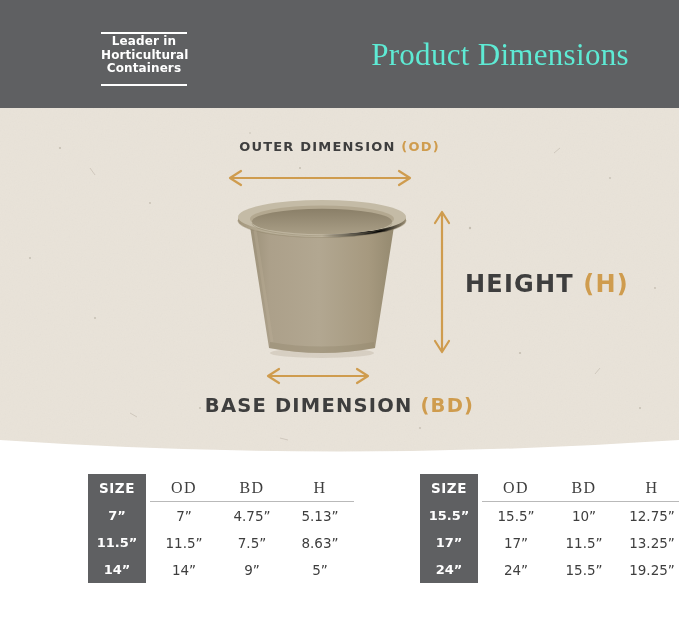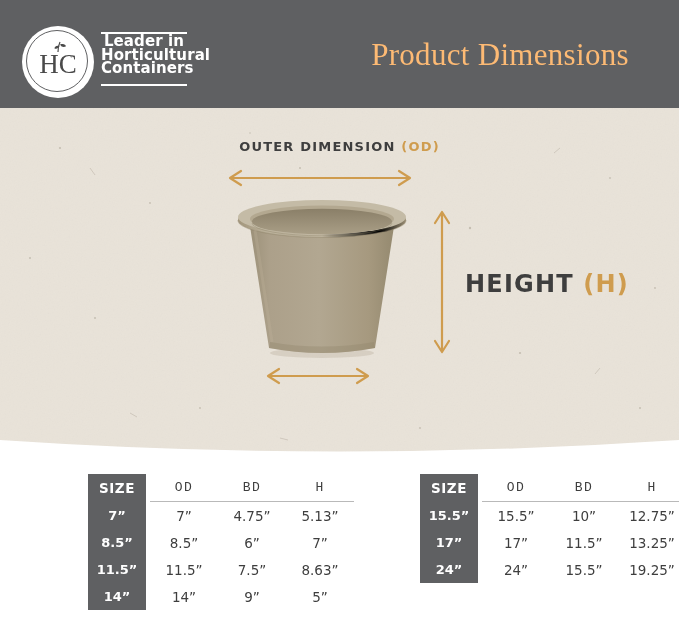--- a/index.html
+++ b/index.html
@@ -30,27 +30,27 @@
   }
   .logo-hc{
     position:absolute;left:0;top:0;width:72px;height:72px;
   }
   .logo-divider{
     position:absolute;background:#ffffff;height:1.5px;
   }
   .logo-text{
     position:absolute;left:101px;top:35px;width:86px;
     color:#ffffff;text-align:center;
-    font-size:15px;line-height:13.5px;font-weight:700;
+    font-size:12px;line-height:13.5px;font-weight:700;
     font-family:"DejaVu Sans", sans-serif;
     letter-spacing:.1px;
   }
   .title{
     position:absolute;left:340px;top:38px;width:320px;
-    text-align:center;color:#fdba74;
+    text-align:center;color:#5eead4;
     font-family:"Liberation Serif", serif;
     font-size:31px;line-height:34px;letter-spacing:.3px;
   }
 
   
   .panel-clip{
     position:absolute;left:0;top:108px;width:679px;height:348px;
     overflow:hidden;
   }
   .panel-svg{position:absolute;left:0;top:0;}
@@ -93,54 +93,41 @@
   .sizehead{
     width:58px;height:27px;
     background:#5f6062;color:#ffffff;
     font-size:13.5px;font-weight:700;
     text-align:center;vertical-align:middle;
     letter-spacing:.6px;
     font-family:"DejaVu Sans", sans-serif;
   }
   .colhead{
     width:68px;height:27px;
-    color:#3e3e3e;font-size:13px;font-weight:400;
+    color:#3e3e3e;font-size:16px;font-weight:400;
     text-align:center;vertical-align:middle;
     letter-spacing:1.4px;
     border-bottom:1.3px solid #b9b9b9;
-    font-family:Liberation Mono, monospace;
+    font-family:Liberation Serif, serif;
   }
   .datacell{
     width:68px;height:27px;
     color:#3e3e3e;font-size:13.5px;
     text-align:center;vertical-align:middle;
     font-family:"DejaVu Sans", sans-serif;
   }
   .gap{width:4px;height:27px;background:transparent;}
 </style>
 </head>
 <body>
 
 <div id="page">
 
   <div class="header">
 
-    <div class="logo-wrap">
-      <div class="logo-circle"></div>
-      <div class="logo-ring"></div>
-      <svg class="logo-hc" width="72" height="72" viewBox="0 0 72 72">
-        <text x="36" y="47" text-anchor="middle" font-family="Liberation Serif, serif" font-size="27" fill="#4a4a4a">HC</text>
-        <g stroke="#4a4a4a" stroke-width="1.2" fill="none">
-          <path d="M36 26 C 36 21, 37 18, 38 16"></path>
-          <path d="M37.5 20 C 34 19, 32.5 21, 32.5 22.5 C 34.5 23.2, 36.6 22.4, 37.5 20 Z" fill="#4a4a4a" stroke="none"></path>
-          <path d="M38 18.5 C 41.5 17.2, 43.6 18.6, 44 20.3 C 42 21.6, 39.4 21.2, 38 18.5 Z" fill="#4a4a4a" stroke="none"></path>
-        </g>
-        <circle cx="49.5" cy="30.5" r="1.1" fill="#8a8a8a"></circle>
-      </svg>
-    </div>
 
     <div class="logo-divider" style="left:101px;top:32px;width:86px;"></div>
     <div class="logo-text">
       <div>Leader in</div>
       <div>Horticultural</div>
       <div>Containers</div>
     </div>
     <div class="logo-divider" style="left:101px;top:84px;width:86px;"></div>
 
     <div class="title">Product Dimensions</div>
@@ -249,20 +236,23 @@
     <span>HEIGHT </span><span class="tag">(H)</span>
   </div>
 
   <svg class="arrow-svg" style="left:262px;top:366px;" width="112" height="20" viewBox="0 0 112 20">
     <g stroke="#cf9c4e" stroke-width="2.2" fill="none" stroke-linecap="round" stroke-linejoin="round">
       <line x1="8" y1="10" x2="104" y2="10"></line>
       <polyline points="17,3 6,10 17,17"></polyline>
       <polyline points="95,3 106,10 95,17"></polyline>
     </g>
   </svg>
+  <div class="dlabel label-bd">
+    <span>BASE DIMENSION </span><span class="tag">(BD)</span>
+  </div>
 
   <div class="tables">
 
     <div class="tbl left">
       <table>
         <tbody>
             <tr>
           <th class="sizehead">SIZE</th>
           <th class="gap"></th>
           <th class="colhead">OD</th>
@@ -270,27 +260,20 @@
           <th class="colhead">H</th>
         </tr>
         <tr>
           <td class="sizecell">7”</td>
           <td class="gap"></td>
           <td class="datacell">7”</td>
           <td class="datacell">4.75”</td>
           <td class="datacell">5.13”</td>
         </tr>
         <tr>
-          <td class="sizecell">8.5”</td>
-          <td class="gap"></td>
-          <td class="datacell">8.5”</td>
-          <td class="datacell">6”</td>
-          <td class="datacell">7”</td>
-        </tr>
-        <tr>
           <td class="sizecell">11.5”</td>
           <td class="gap"></td>
           <td class="datacell">11.5”</td>
           <td class="datacell">7.5”</td>
           <td class="datacell">8.63”</td>
         </tr>
         <tr>
           <td class="sizecell">14”</td>
           <td class="gap"></td>
           <td class="datacell">14”</td>

